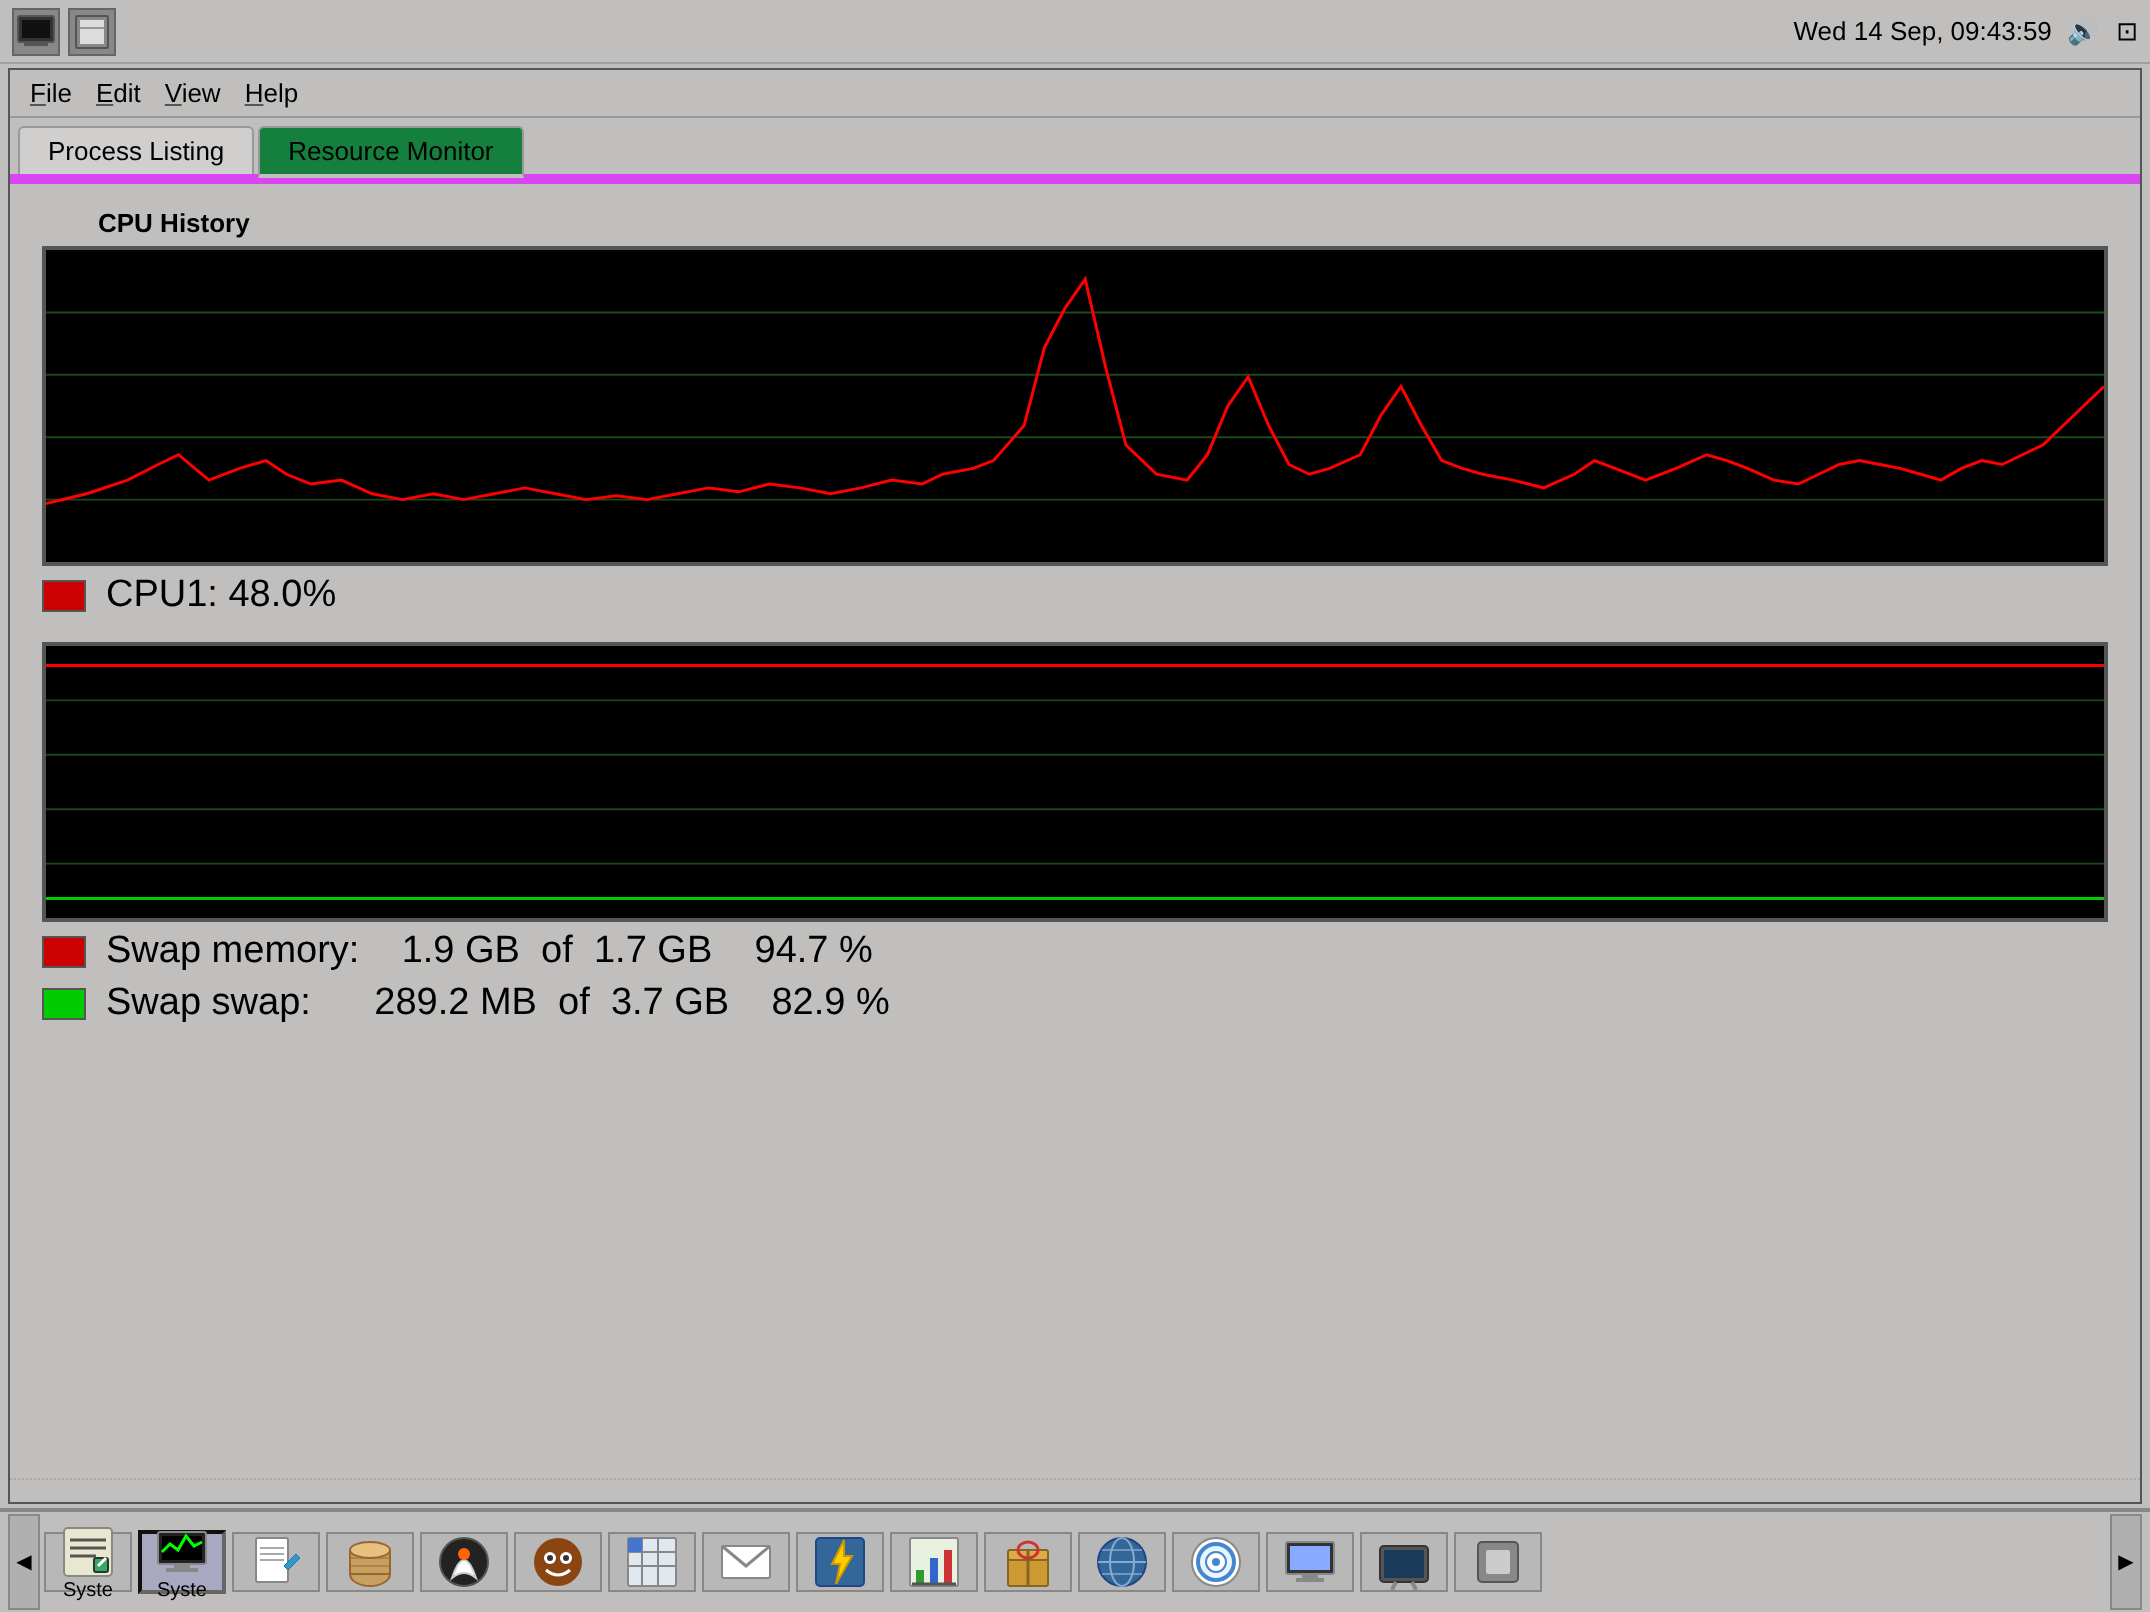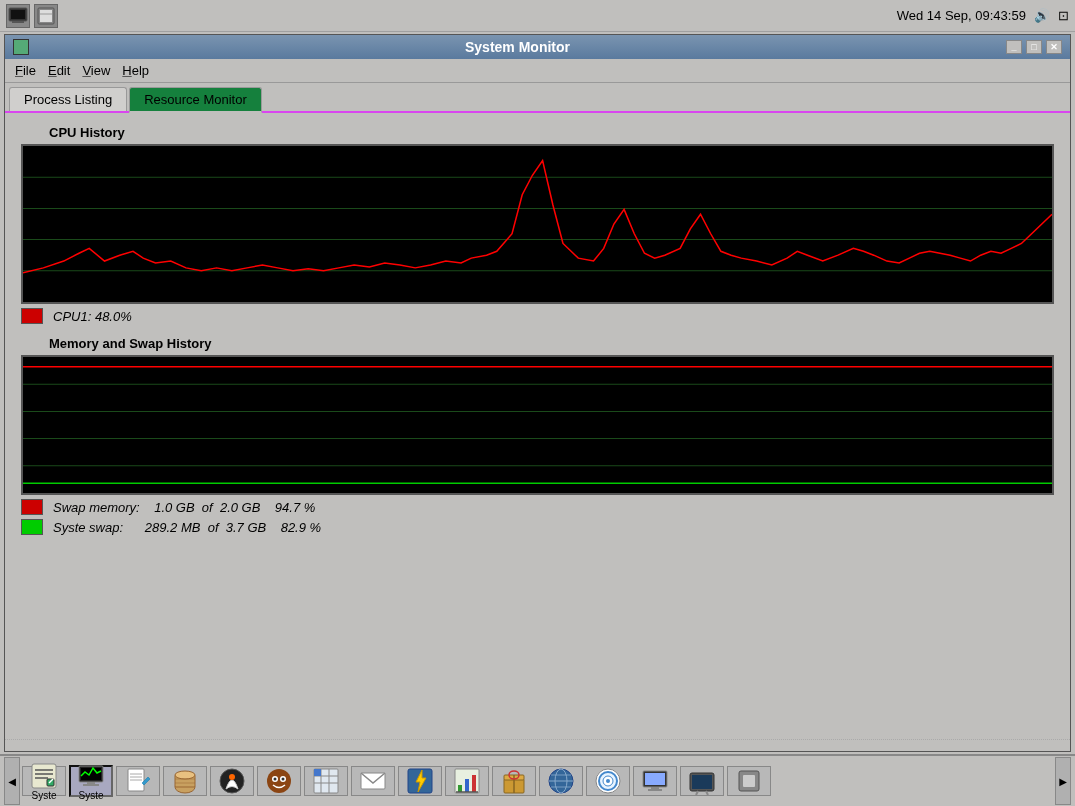--- a/index.html
+++ b/index.html
@@ -110,21 +110,21 @@
     .menu-item span {
       text-decoration: underline;
       text-decoration-color: #555;
     }
 
     
     .tab-bar {
       display: flex;
       background: #c0bfbd;
       padding: 4px 4px 0 4px;
-      border-bottom: 2px solid #d946ef;
+      border-bottom: 5px solid #d946ef;
     }
     .tab {
       padding: 4px 14px;
       cursor: pointer;
       border: 1px solid #999;
       border-bottom: none;
       background: #d0cfcd;
       margin-right: 2px;
       font-size: 13px;
       border-radius: 3px 3px 0 0;
@@ -174,22 +174,21 @@
       margin-top: 4px;
     }
     .legend-box {
       width: 22px;
       height: 16px;
       border: 1px solid #555;
     }
     .legend-box.red { background: #cc0000; }
     .legend-box.green { background: #00cc00; }
     .legend-text {
-      font-size: 13px;
-      font-style: italic;
+      font-size: 19px;
     }
 
     
     .status-bar {
       height: 12px;
       border-top: 1px dotted #aaa;
       background: #c0bfbd;
     }
 
     
@@ -276,29 +275,20 @@
   </div>
   <div class="top-taskbar-right">
     <span>Wed 14 Sep, 09:43:59</span>
     <div style="cursor:pointer;">🔊</div>
     <div style="cursor:pointer;">⊡</div>
   </div>
 </div>
 
 <div class="window">
 
-  <div class="window-titlebar">
-    <div class="window-titlebar-icon"></div>
-    <div class="window-titlebar-center">System Monitor</div>
-    <div class="window-controls">
-      <div class="win-btn">_</div>
-      <div class="win-btn">□</div>
-      <div class="win-btn">✕</div>
-    </div>
-  </div>
 
   <div class="menu-bar">
     <div class="menu-item"><span>F</span>ile</div>
     <div class="menu-item"><span>E</span>dit</div>
     <div class="menu-item"><span>V</span>iew</div>
     <div class="menu-item"><span>H</span>elp</div>
   </div>
 
   <div class="tab-bar">
     <div class="tab">Process Listing</div>
@@ -405,52 +395,51 @@
             "></polyline>
         </svg>
       </div>
       <div class="legend-row">
         <div class="legend-box red"></div>
         <span class="legend-text">CPU1: 48.0%</span>
       </div>
     </div>
 
     <div>
-      <div class="section-title">Memory and Swap History</div>
       <div class="chart-container" style="height:140px;">
         <svg class="mem-chart-svg" viewBox="0 0 1010 140" preserveAspectRatio="none">
 
           <rect width="1010" height="140" fill="#000"></rect>
 
           <line x1="0" y1="28" x2="1010" y2="28" stroke="#1a4a1a" stroke-width="1"></line>
           <line x1="0" y1="56" x2="1010" y2="56" stroke="#1a4a1a" stroke-width="1"></line>
           <line x1="0" y1="84" x2="1010" y2="84" stroke="#1a4a1a" stroke-width="1"></line>
           <line x1="0" y1="112" x2="1010" y2="112" stroke="#1a4a1a" stroke-width="1"></line>
 
           <polyline fill="none" stroke="#ff0000" stroke-width="1.5" points="0,10 1010,10"></polyline>
 
           <polyline fill="none" stroke="#00cc00" stroke-width="1.5" points="0,130 1010,130"></polyline>
         </svg>
       </div>
 
       <div class="legend-row">
         <div class="legend-box red"></div>
         <span class="legend-text">
           <span>Swap memory:</span>&nbsp;&nbsp;&nbsp;
-          <span>1.0 GB</span>&nbsp;
+          <span>1.9 GB</span>&nbsp;
           <span>of</span>&nbsp;
-          <span>2.0 GB</span>&nbsp;&nbsp;&nbsp;
+          <span>1.7 GB</span>&nbsp;&nbsp;&nbsp;
           <span>94.7 %</span>
         </span>
       </div>
 
       <div class="legend-row">
         <div class="legend-box green"></div>
         <span class="legend-text">
-          <span>Syste swap:</span>&nbsp;&nbsp;&nbsp;&nbsp;&nbsp;
+          <span>Swap swap:</span>&nbsp;&nbsp;&nbsp;&nbsp;&nbsp;
           <span>289.2 MB</span>&nbsp;
           <span>of</span>&nbsp;
           <span>3.7 GB</span>&nbsp;&nbsp;&nbsp;
           <span>82.9 %</span>
         </span>
       </div>
     </div>
 
   </div>
 

